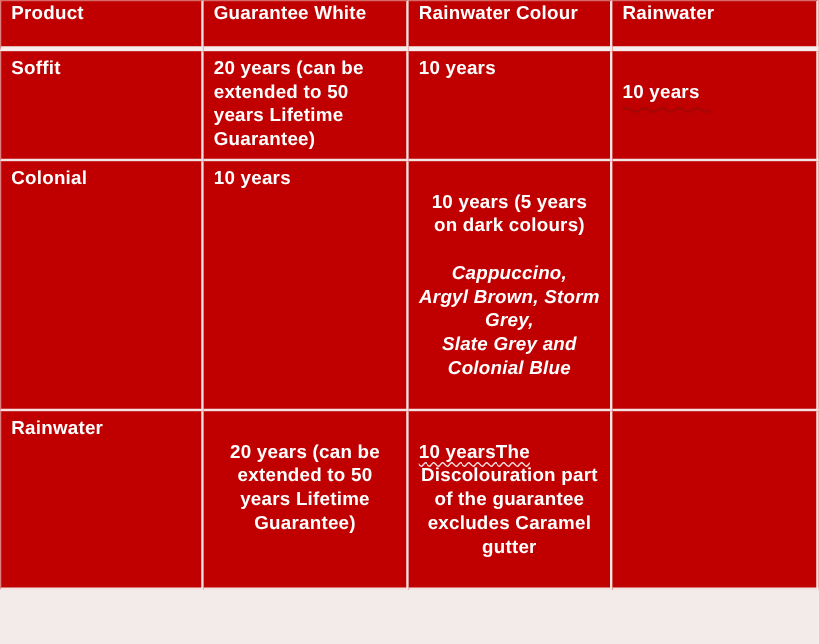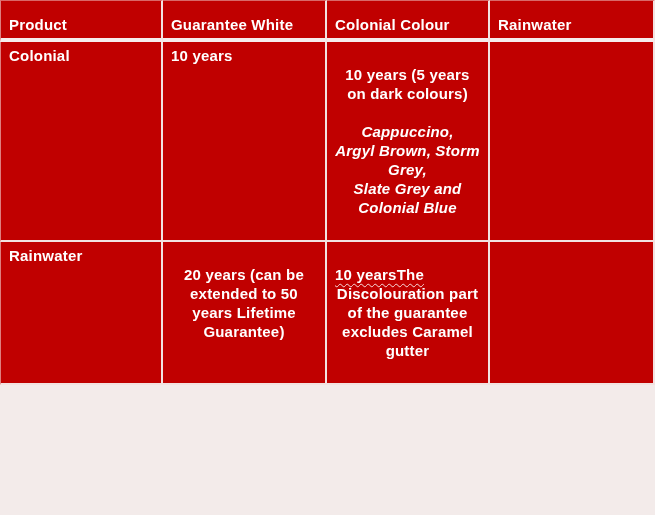--- a/index.html
+++ b/index.html
@@ -27,21 +27,21 @@
     letter-spacing: 0.2px;
     text-align: left;
     vertical-align: top;
     padding: 4px 8px 4px 8px;
     border-right: 2px solid #f2e2e1;
     border-bottom: 2px solid #f2e2e1;
     white-space: pre-line;
     overflow: hidden;
   }
   .gtable th {
-    padding-top: 14px;
+    padding-top: 0;
     height: 41px;
     border-bottom: 4px solid #f6ecec;
     border-top: 1px solid rgba(246, 232, 232, 0.45);
   }
   .gtable th:first-child, .gtable td:first-child {
     border-left: 1px solid rgba(246, 232, 232, 0.55);
   }
   tr.r-fascia   td { height: 84px;  }
   tr.r-soffit   td { height: 88px;  }
   tr.r-cladding td { height: 144px; }
@@ -68,25 +68,39 @@
   <colgroup>
     <col style="width:163px">
     <col style="width:164px">
     <col style="width:163px">
     <col style="width:165px">
   </colgroup>
   <thead>
     <tr>
       <th>Product</th>
       <th>Guarantee White</th>
-      <th>Colonial Colour</th>
+      <th>Rainwater Colour</th>
       <th>Rainwater</th>
     </tr>
   </thead>
   <tbody>
+    <tr class="r-soffit">
+      <td>Soffit</td>
+      <td>20 years (can be
+extended to 50
+years Lifetime
+Guarantee)</td>
+      <td>10 years</td>
+      <td>
+        <span>10 years</span>
+        <svg class="squiggle" width="70" height="6" viewBox="0 0 70 6">
+          <path d="M0 3 q3.5 -3 7 0 t7 0 t7 0 t7 0 t7 0 t7 0 t7 0 t7 0 t7 0 t7 0" stroke="#8f0b0b" stroke-width="1.6" fill="none"></path>
+        </svg>
+      </td>
+    </tr>
     <tr class="r-cladding">
       <td>Colonial</td>
       <td>10 years</td>
       <td>
         <span class="blk">10 years (5 years
 on dark colours)</span>
         <span class="blk italic">Cappuccino,
 Argyl Brown, Storm
 Grey,
 Slate Grey and

